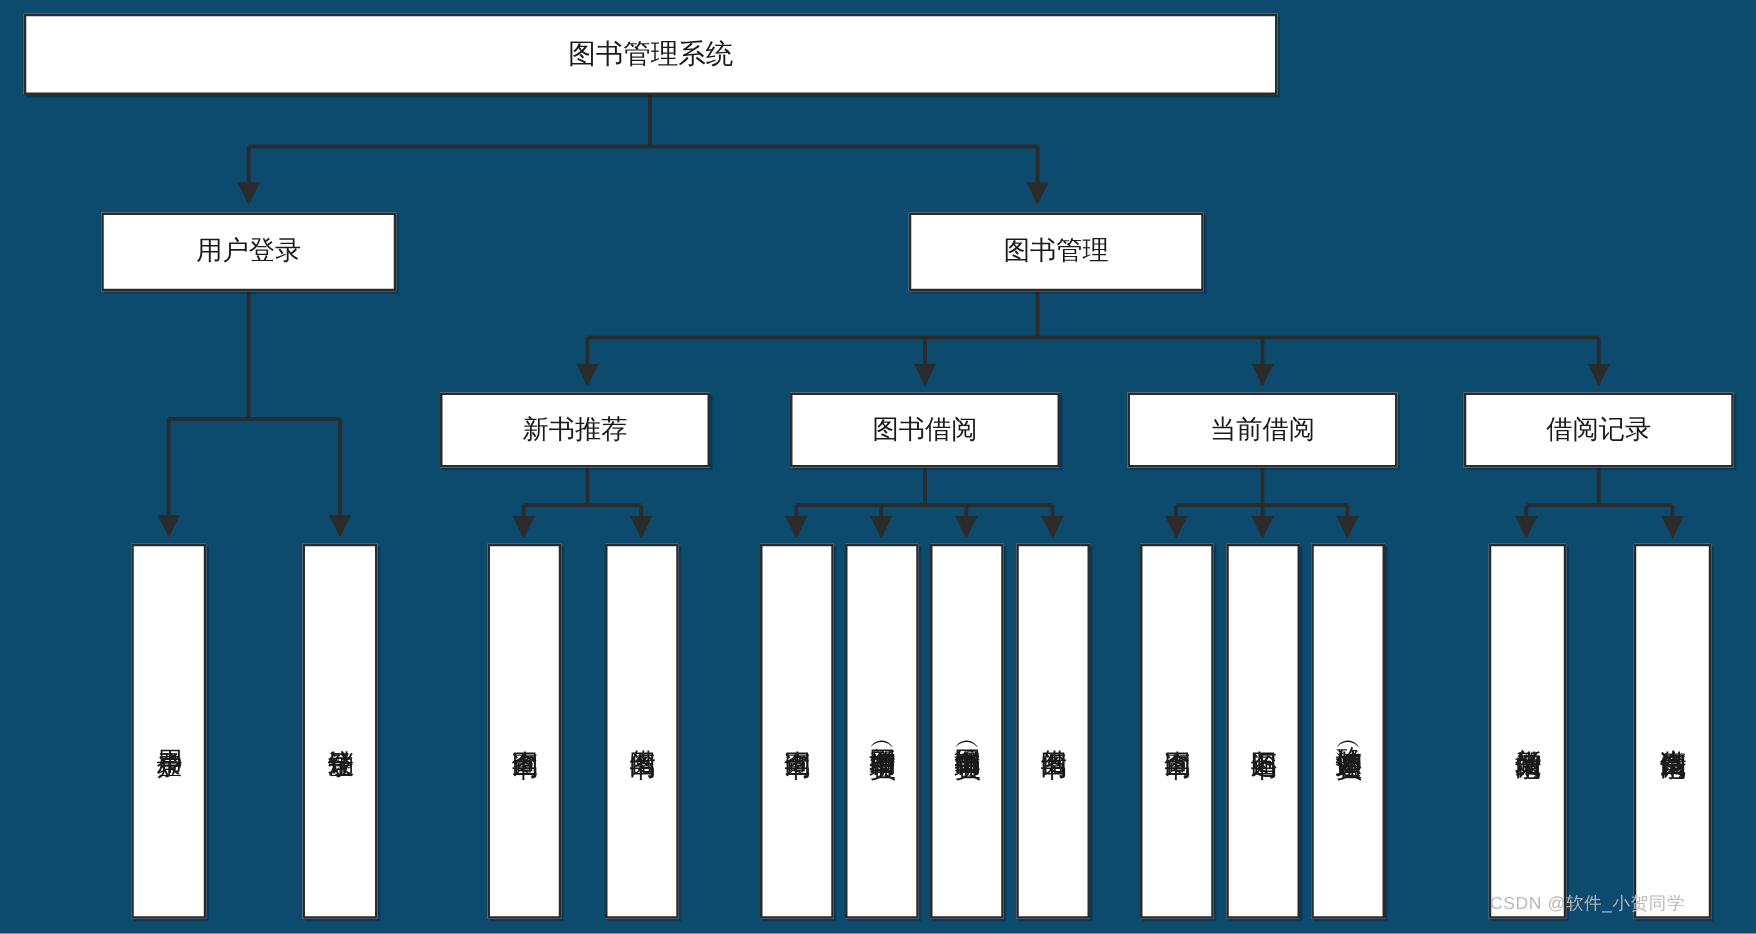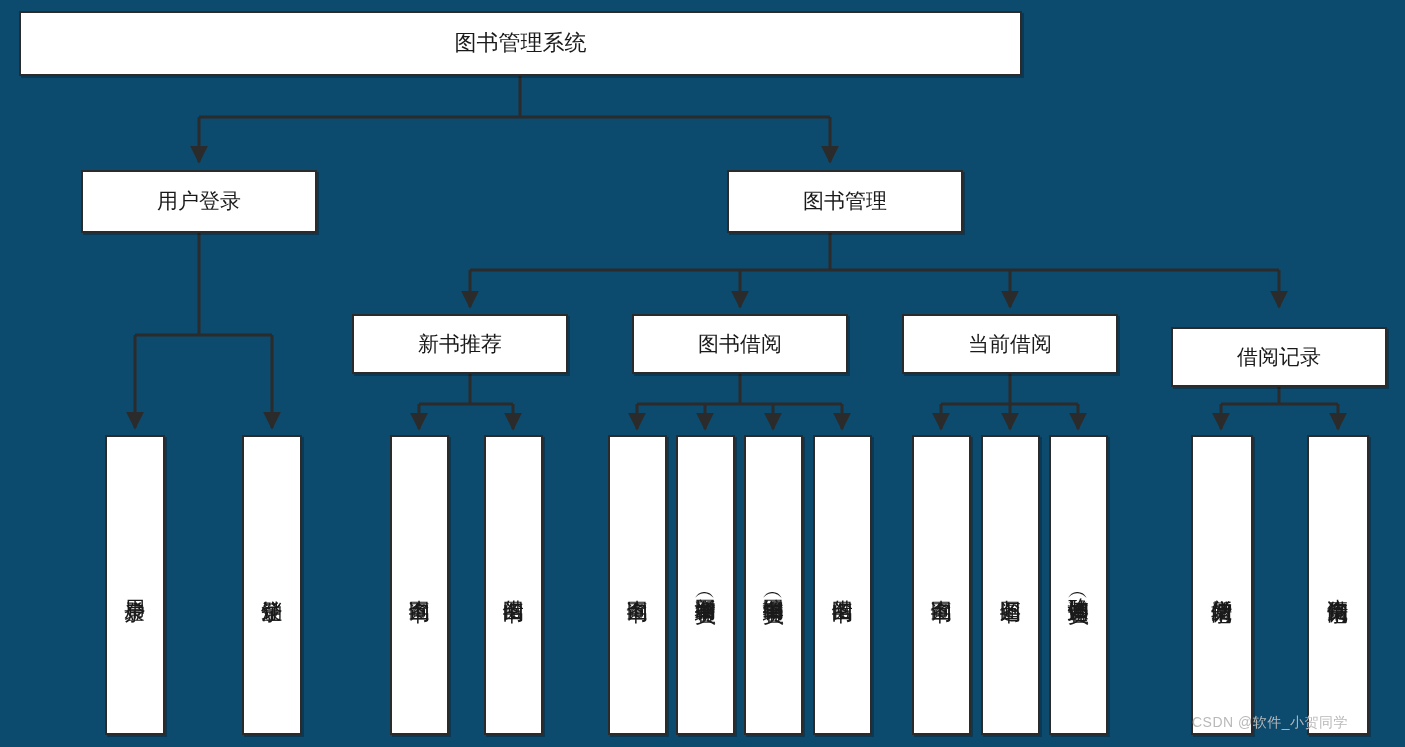--- a/index.html
+++ b/index.html
@@ -144,21 +144,21 @@
 
   <div class="node horizontal" style="left:352px; top:314px; width:216px; height:60px;">
     <span class="label">新书推荐</span>
   </div>
   <div class="node horizontal" style="left:632px; top:314px; width:216px; height:60px;">
     <span class="label">图书借阅</span>
   </div>
   <div class="node horizontal" style="left:902px; top:314px; width:216px; height:60px;">
     <span class="label">当前借阅</span>
   </div>
-  <div class="node horizontal" style="left:1171px; top:314px; width:216px; height:60px;margin-top:13px;">
+  <div class="node horizontal" style="left:1171px; top:314px; width:216px; height:60px;">
     <span class="label">借阅记录</span>
   </div>
 
   <div class="node vertical" style="left:105px; top:435px; width:60px; height:300px;">
     <span class="label">用户登录</span>
   </div>
   <div class="node vertical" style="left:242px; top:435px; width:60px; height:300px;">
     <span class="label">注销登录</span>
   </div>
 

